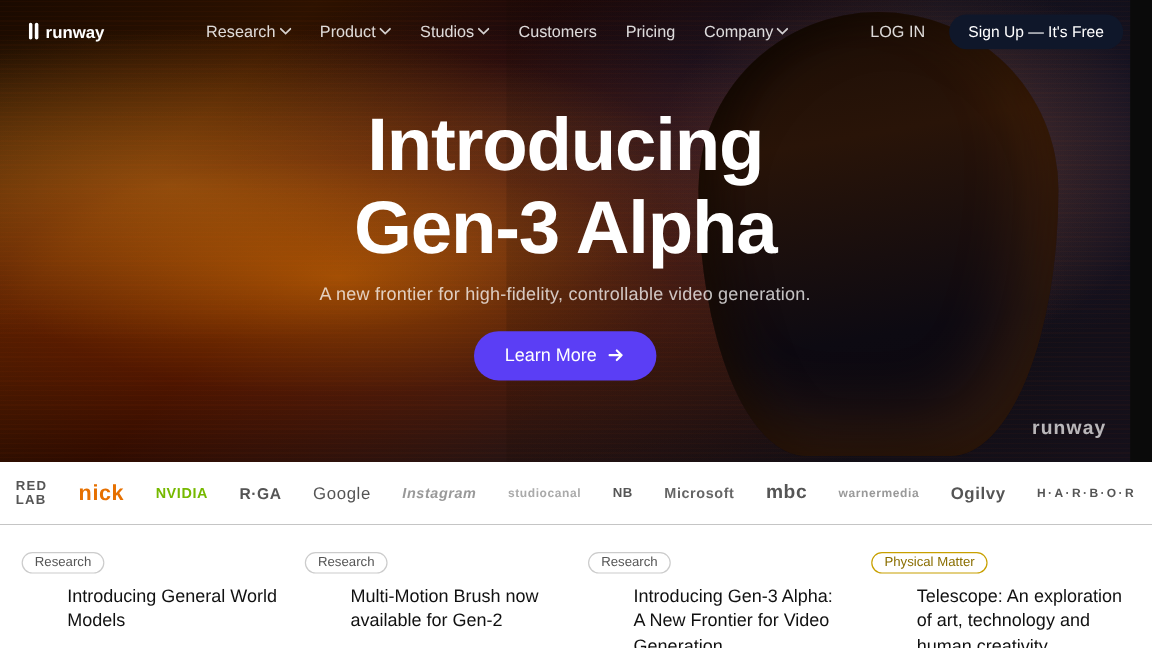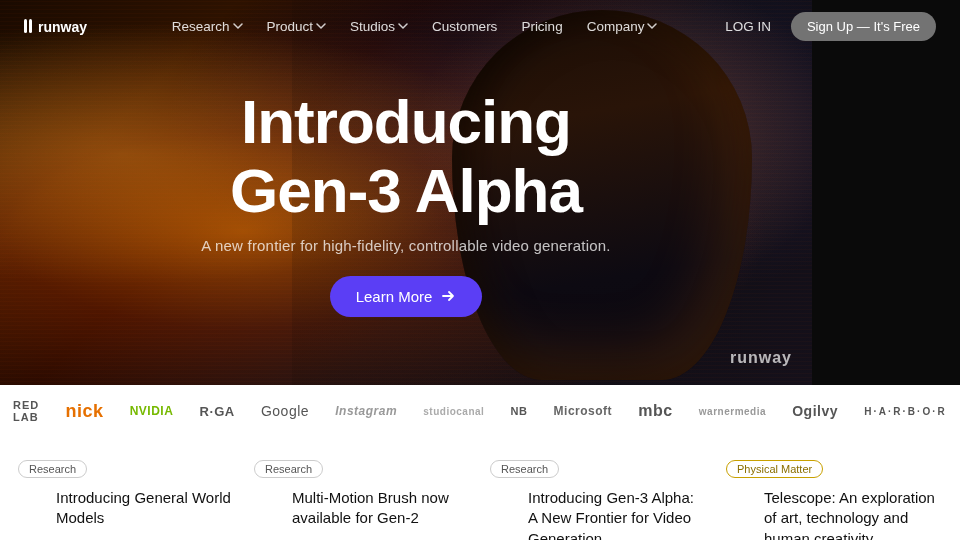--- a/index.html
+++ b/index.html
@@ -12,25 +12,25 @@
       padding: 0 24px; height: 52px;
       background: transparent;
     }
     .nav-logo { display: flex; align-items: center; gap: 6px; }
     .nav-logo svg { width: 90px; height: 22px; }
     .nav-links { display: flex; gap: 24px; align-items: center; }
     .nav-links a { color: rgba(255,255,255,0.85); text-decoration: none; font-size: 13.5px; display: flex; align-items: center; gap: 3px; }
     .nav-links a svg { width: 10px; height: 10px; }
     .nav-actions { display: flex; gap: 10px; align-items: center; }
     .btn-login { color: rgba(255,255,255,0.85); background: none; border: none; cursor: pointer; font-size: 13.5px; padding: 6px 10px; }
-    .btn-signup { background: #737373; color: #fff; border: none; border-radius: 20px; padding: 7px 16px; font-size: 13px; cursor: pointer; white-space: nowrap; text-align: center; }
+    .btn-signup { background: #0f172a; color: #fff; border: none; border-radius: 20px; padding: 7px 16px; font-size: 13px; cursor: pointer; white-space: nowrap; text-align: center; }
 
     
     .hero {
-      position: relative; width: 812px; height: 385px; overflow: hidden;
+      position: relative; width: 942px; height: 385px; overflow: hidden;
       display: flex; align-items: center; justify-content: center;
     }
     .hero-bg {
       position: absolute; inset: 0;
       background: linear-gradient(135deg, #1a0a00 0%, #2d1200 20%, #1a0500 35%, #0d0d15 60%, #15101a 100%);
     }
     
     .hero-bg::before {
       content: ''; position: absolute; inset: 0;
       background: radial-gradient(ellipse at 30% 60%, rgba(255, 120, 0, 0.55) 0%, rgba(200, 60, 0, 0.3) 30%, transparent 65%),

